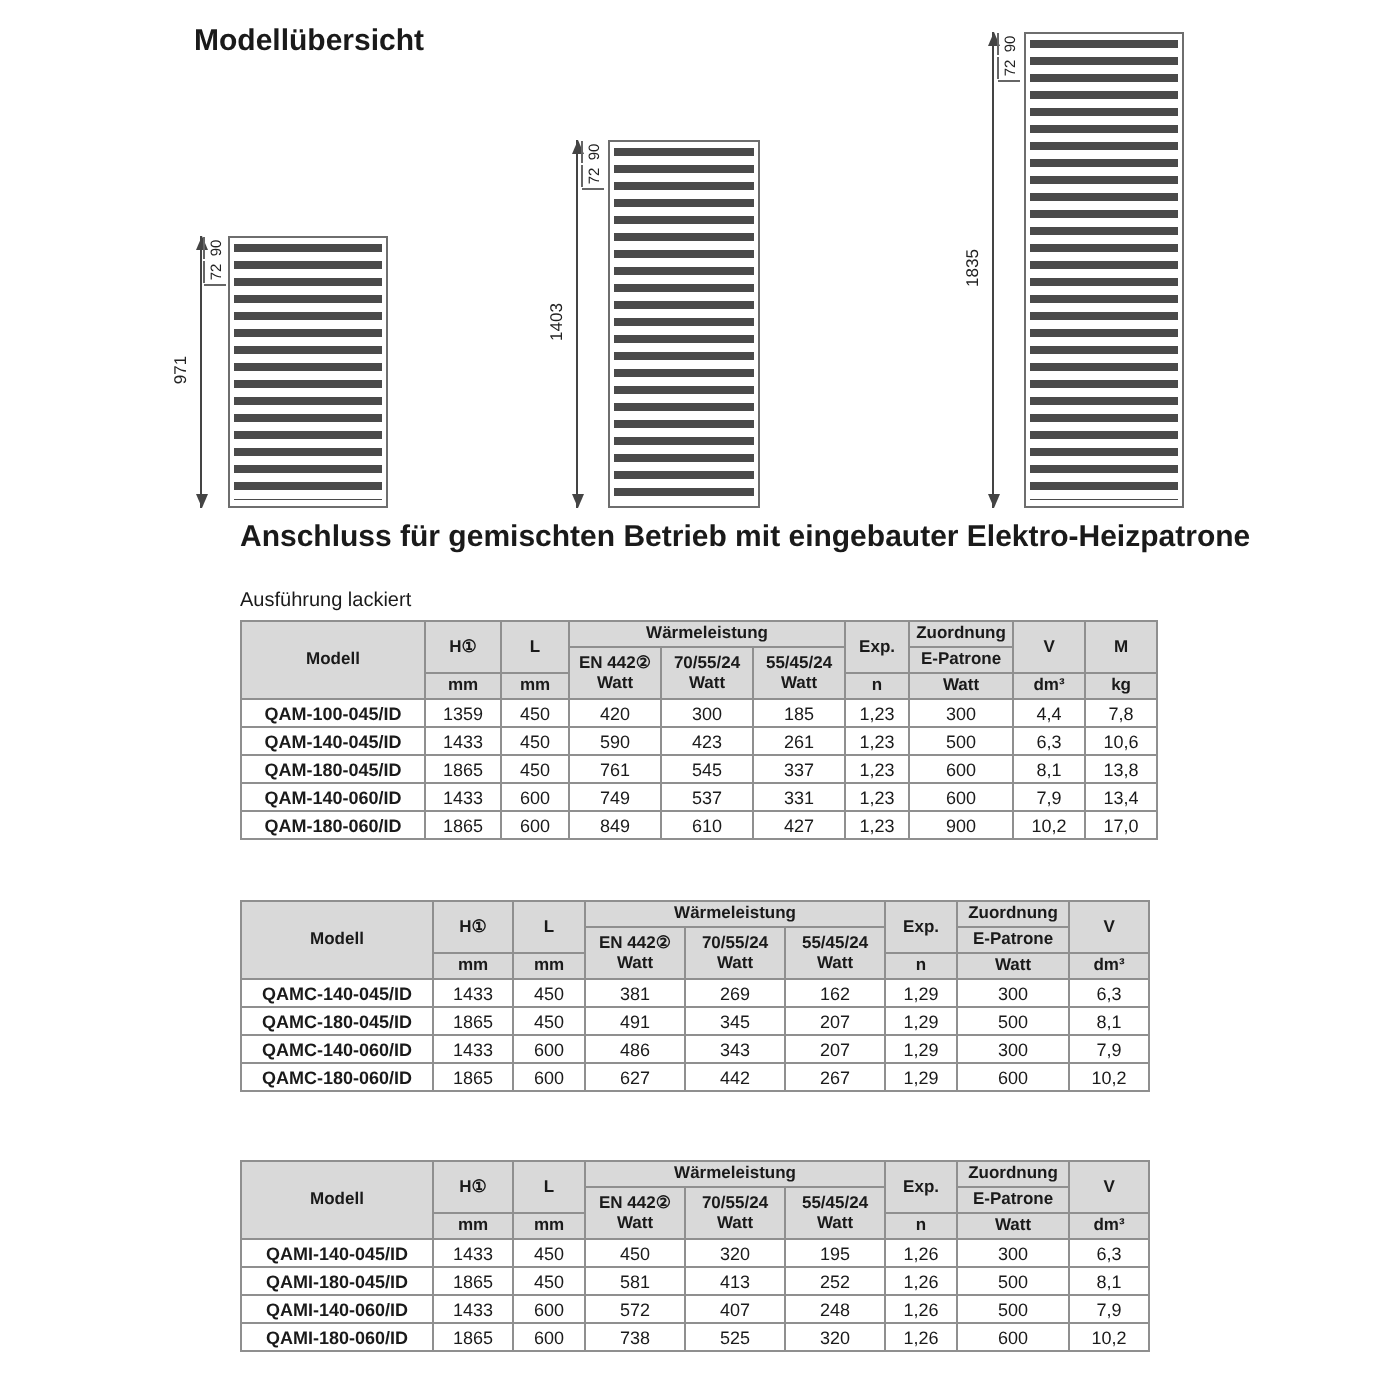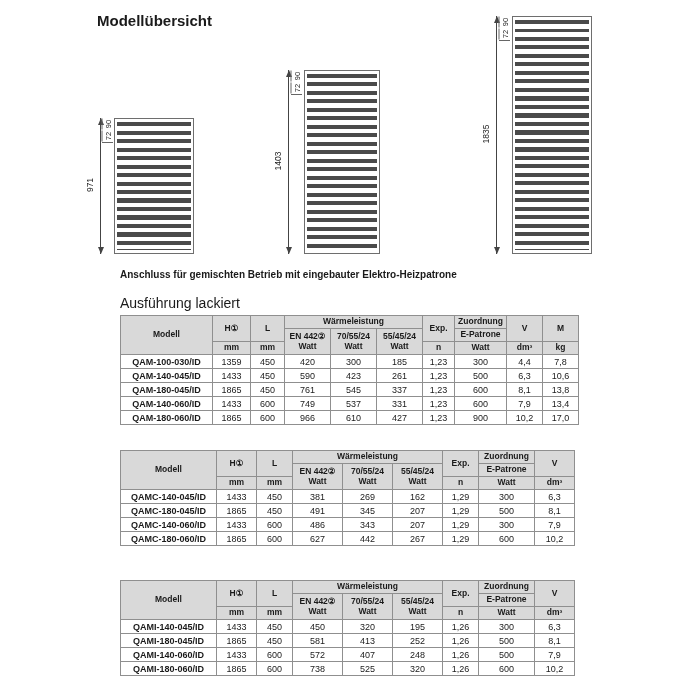--- a/index.html
+++ b/index.html
@@ -35,24 +35,24 @@
   .d1 .vline{left:16px}
   .d1 .vlabel{left:-11px;top:calc(50% - 6px)}
   .d1 .topdims{left:19px;top:0}
   .d2{left:480px;top:16px;width:112px;height:238px}
   .d2 .radiator{left:32px}
   .d2 .vline{left:16px}
   .d2 .vlabel{left:-11px;top:calc(50% - 6px)}
   .d2 .topdims{left:19px;top:0}
 
   
-  .section-heading{position:absolute;left:120px;top:269px;font-size:10px;font-weight:bold}
+  .section-heading{position:absolute;left:120px;top:260px;font-size:15px;font-weight:bold}
   .tblock{position:absolute;left:120px}
   .tb0{top:295px}.tb1{top:450px}.tb2{top:580px}
-  .table-caption{font-size:14px;margin-bottom:4px}
+  .table-caption{font-size:10px;margin-bottom:4px}
   table{border-collapse:collapse;table-layout:fixed}
   th,td{border:1px solid #8f8f8f;overflow:hidden}
   thead th{background:#d9d9d9;font-weight:bold;font-size:8.5px;line-height:1.15;
            text-align:center;vertical-align:middle;padding:1px 2px;height:13px}
   tbody td,tbody th{font-size:9px;text-align:center;vertical-align:middle;height:14px;padding:0 2px}
   tbody th{font-weight:bold}
 </style>
 </head>
 <body>
 
@@ -132,21 +132,21 @@
           <th>mm</th>
           <th>mm</th>
           <th>n</th>
           <th>Watt</th>
           <th>dm³</th>
           <th>kg</th>
         </tr>
       </thead>
       <tbody>
         <tr>
-          <th>QAM-100-030/ID</th>
+          <th>QAM-100-045/ID</th>
           <td>1359</td>
           <td>450</td>
           <td>420</td>
           <td>300</td>
           <td>185</td>
           <td>1,23</td>
           <td>300</td>
           <td>4,4</td>
           <td>7,8</td>
         </tr>
@@ -183,21 +183,21 @@
           <td>331</td>
           <td>1,23</td>
           <td>600</td>
           <td>7,9</td>
           <td>13,4</td>
         </tr>
         <tr>
           <th>QAM-180-060/ID</th>
           <td>1865</td>
           <td>600</td>
-          <td>966</td>
+          <td>849</td>
           <td>610</td>
           <td>427</td>
           <td>1,23</td>
           <td>900</td>
           <td>10,2</td>
           <td>17,0</td>
         </tr>
       </tbody>
     </table>
 </div>

